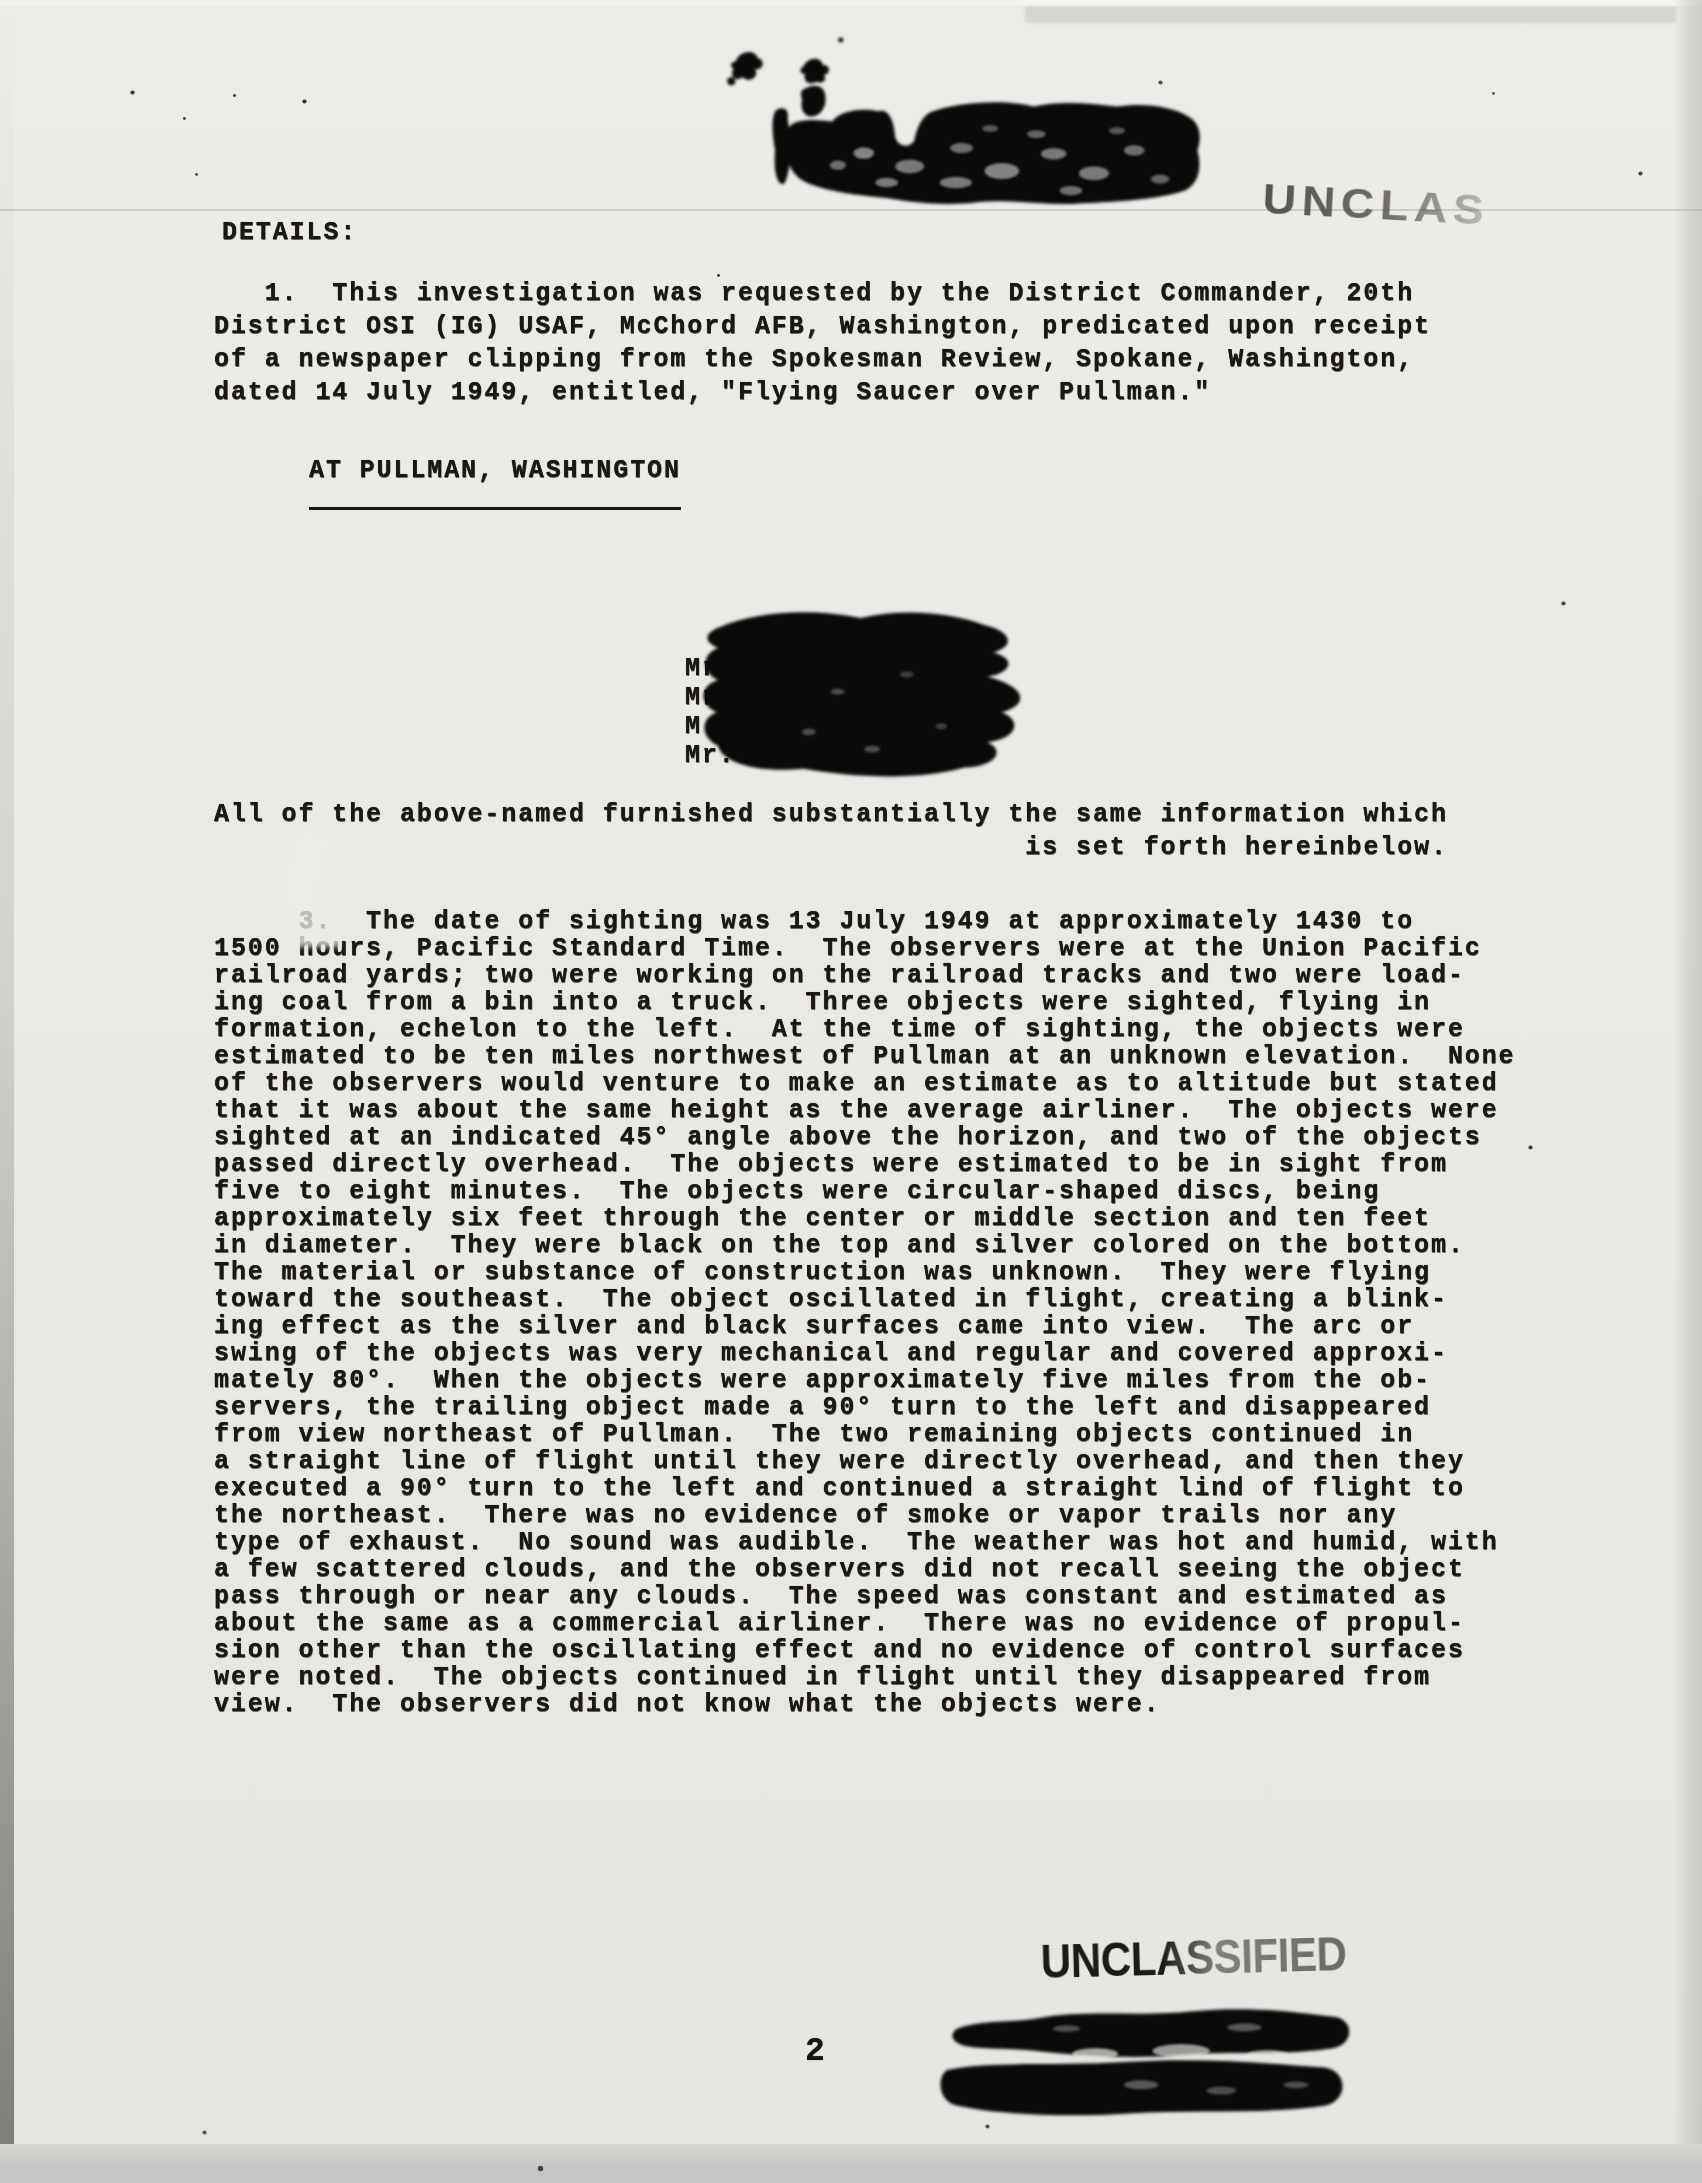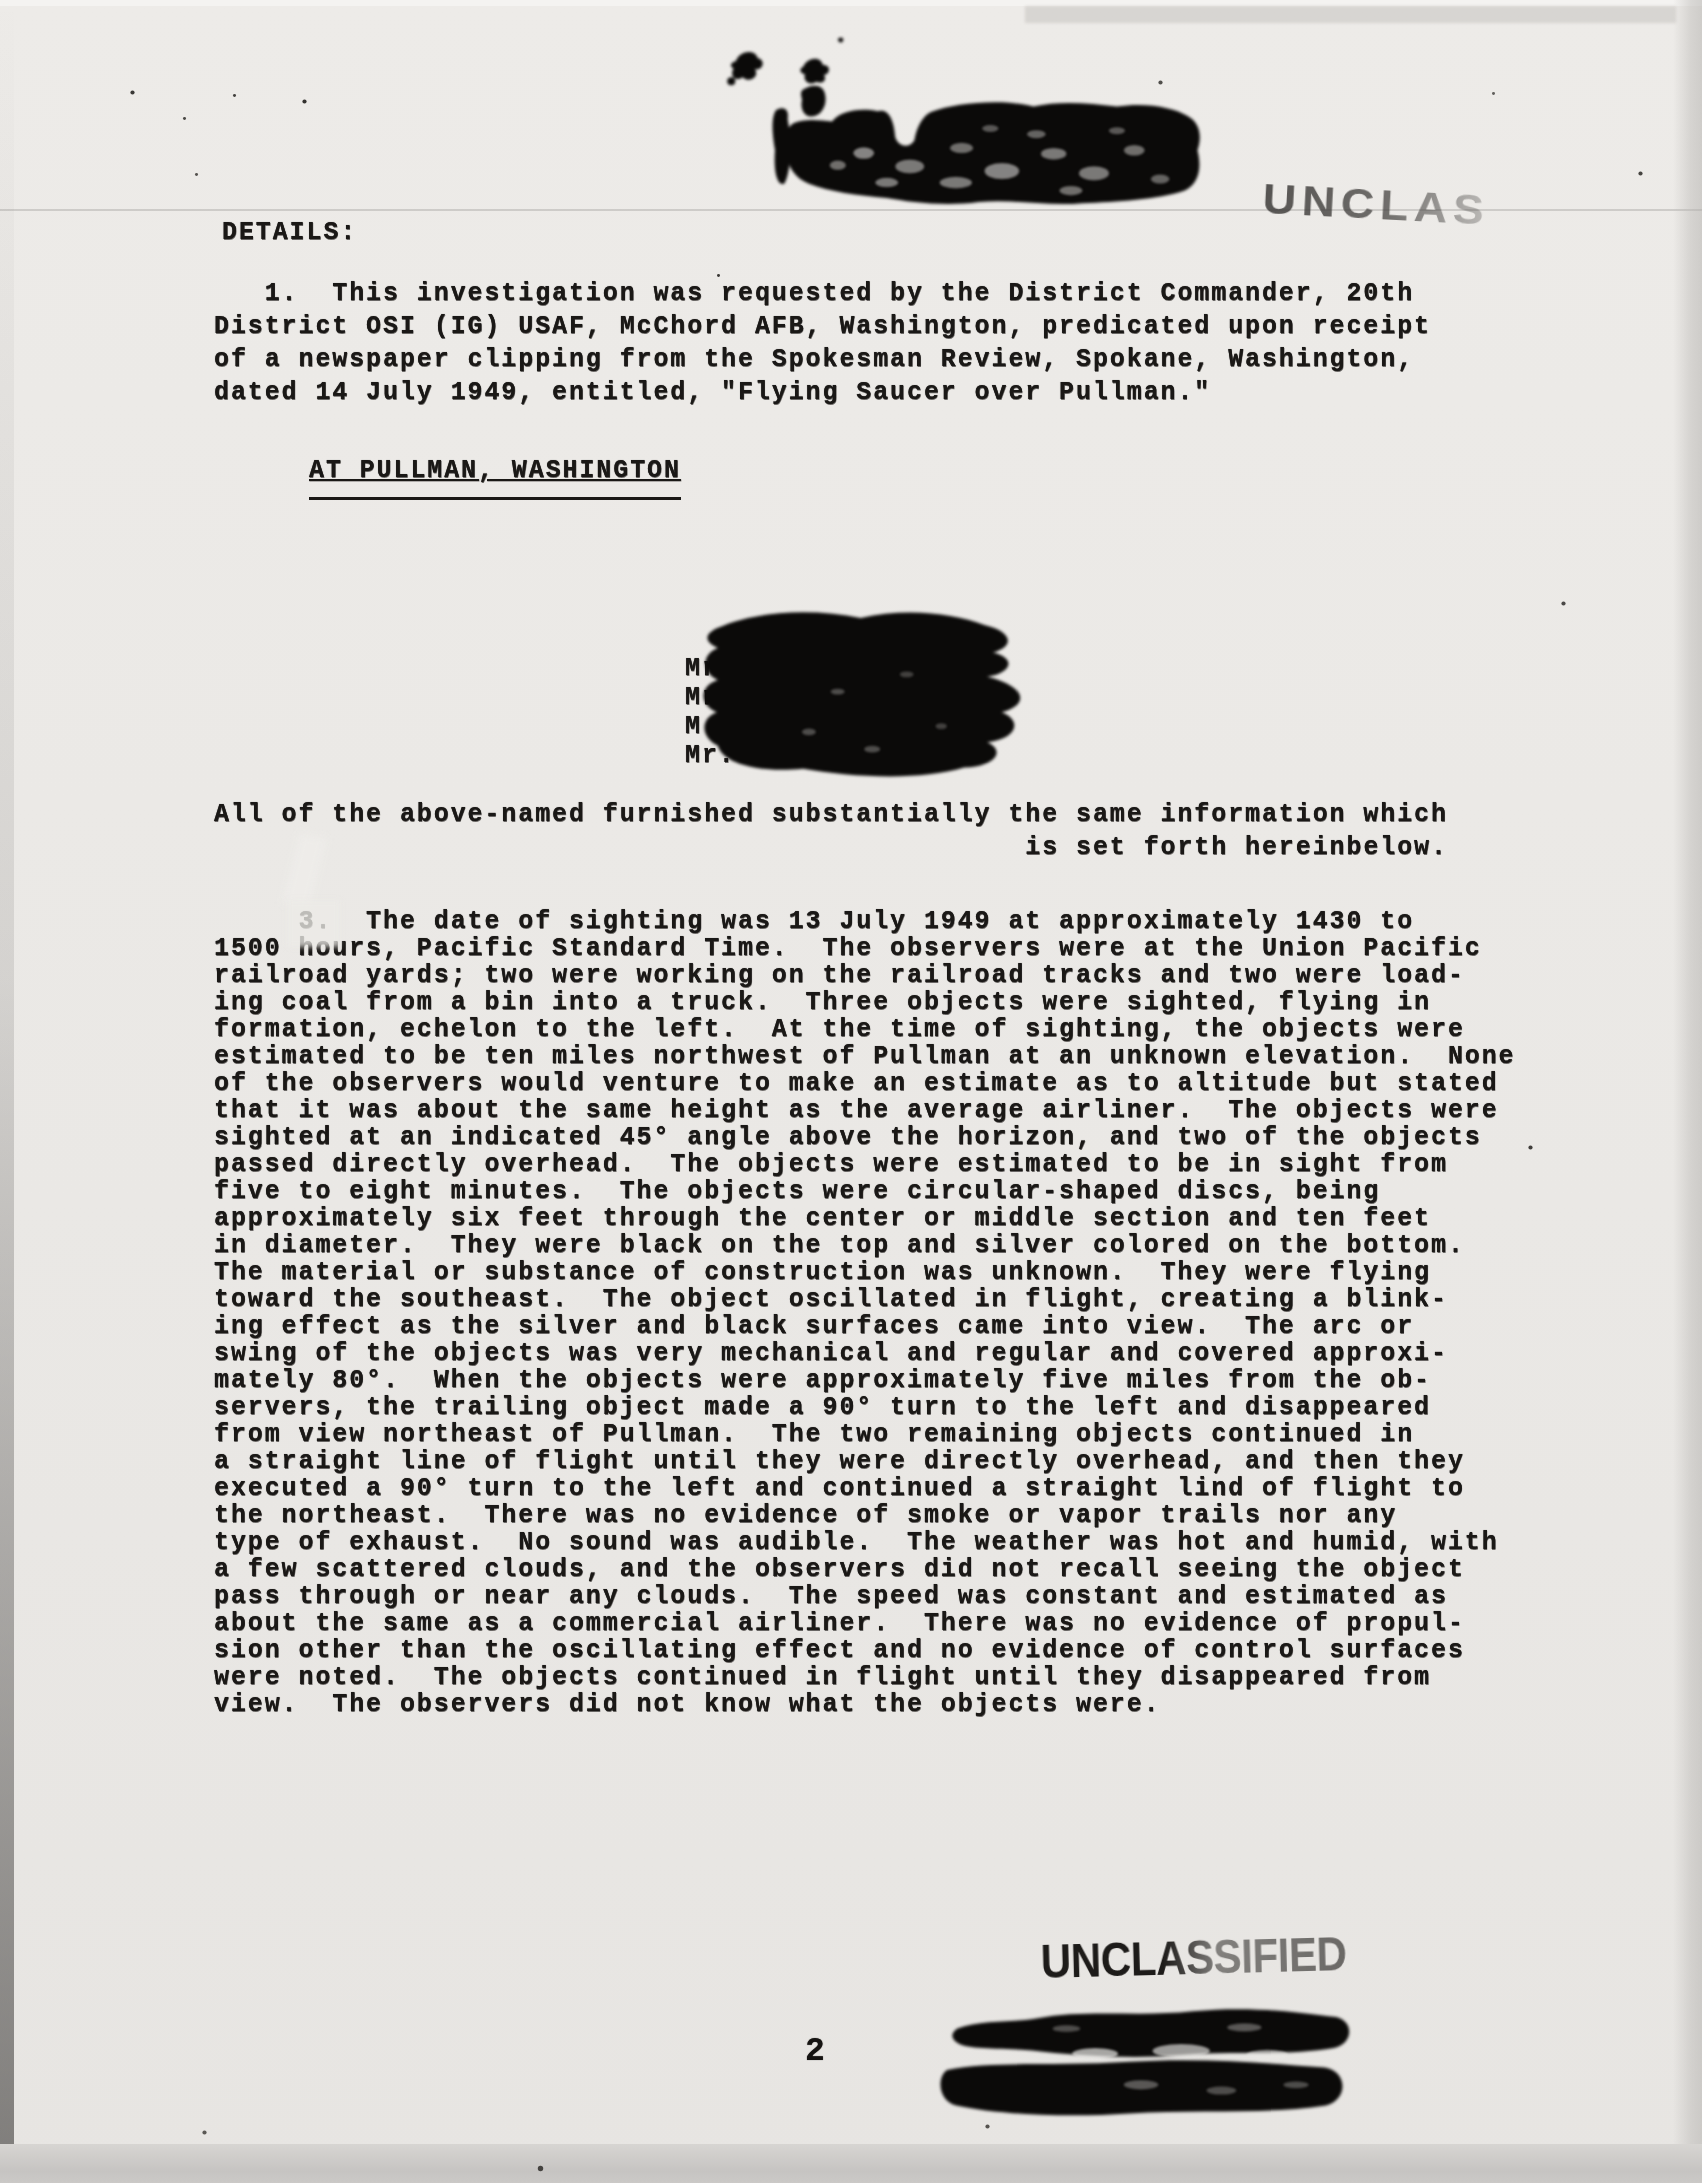--- a/index.html
+++ b/index.html
@@ -23,21 +23,21 @@
 
   
   .tw{
     position:absolute;white-space:pre;color:#1a1816;
     font:bold 25px/33px "Liberation Mono","DejaVu Sans Mono",monospace;
     letter-spacing:1.9px;
     text-shadow:0 0 0.7px rgba(26,24,22,0.85),0.4px 0.5px 0.6px rgba(26,24,22,0.6);
   }
   .para3{line-height:27px;}
   .witnesses{line-height:29px;}
-  .subheading{border-bottom:3.5px solid #1a1816;padding-bottom:10px;text-decoration:underline;}
+  .subheading{border-bottom:3.5px solid #1a1816;padding-bottom:20px;}
 
   
   .stamp{
     position:absolute;color:#232120;
     font-family:"Liberation Sans","DejaVu Sans",sans-serif;font-weight:bold;
     white-space:nowrap;
   }
   .stamp-top{
     left:1264px;top:174px;font-size:43px;letter-spacing:5.2px;color:#454341;
     transform:rotate(3deg) scaleX(1.08);transform-origin:left top;

